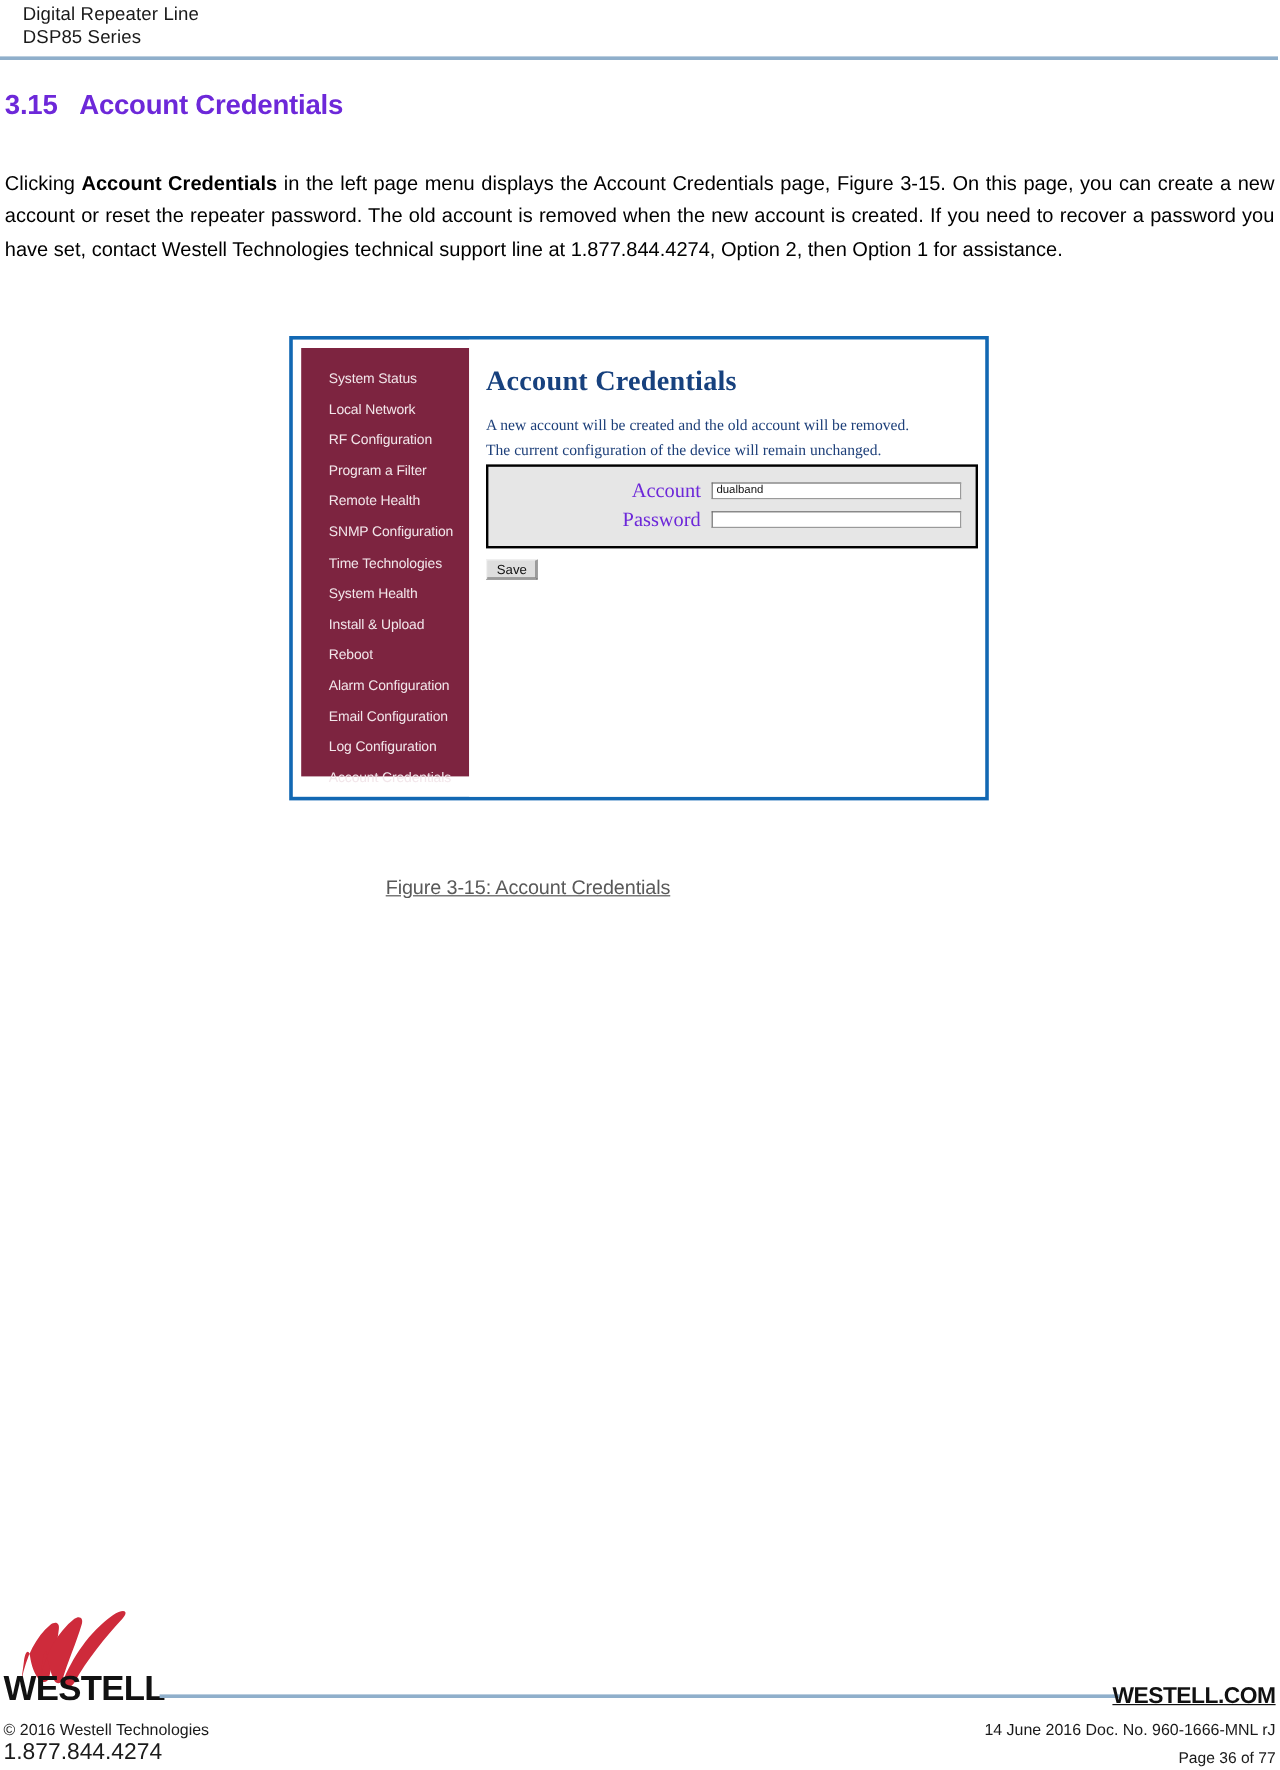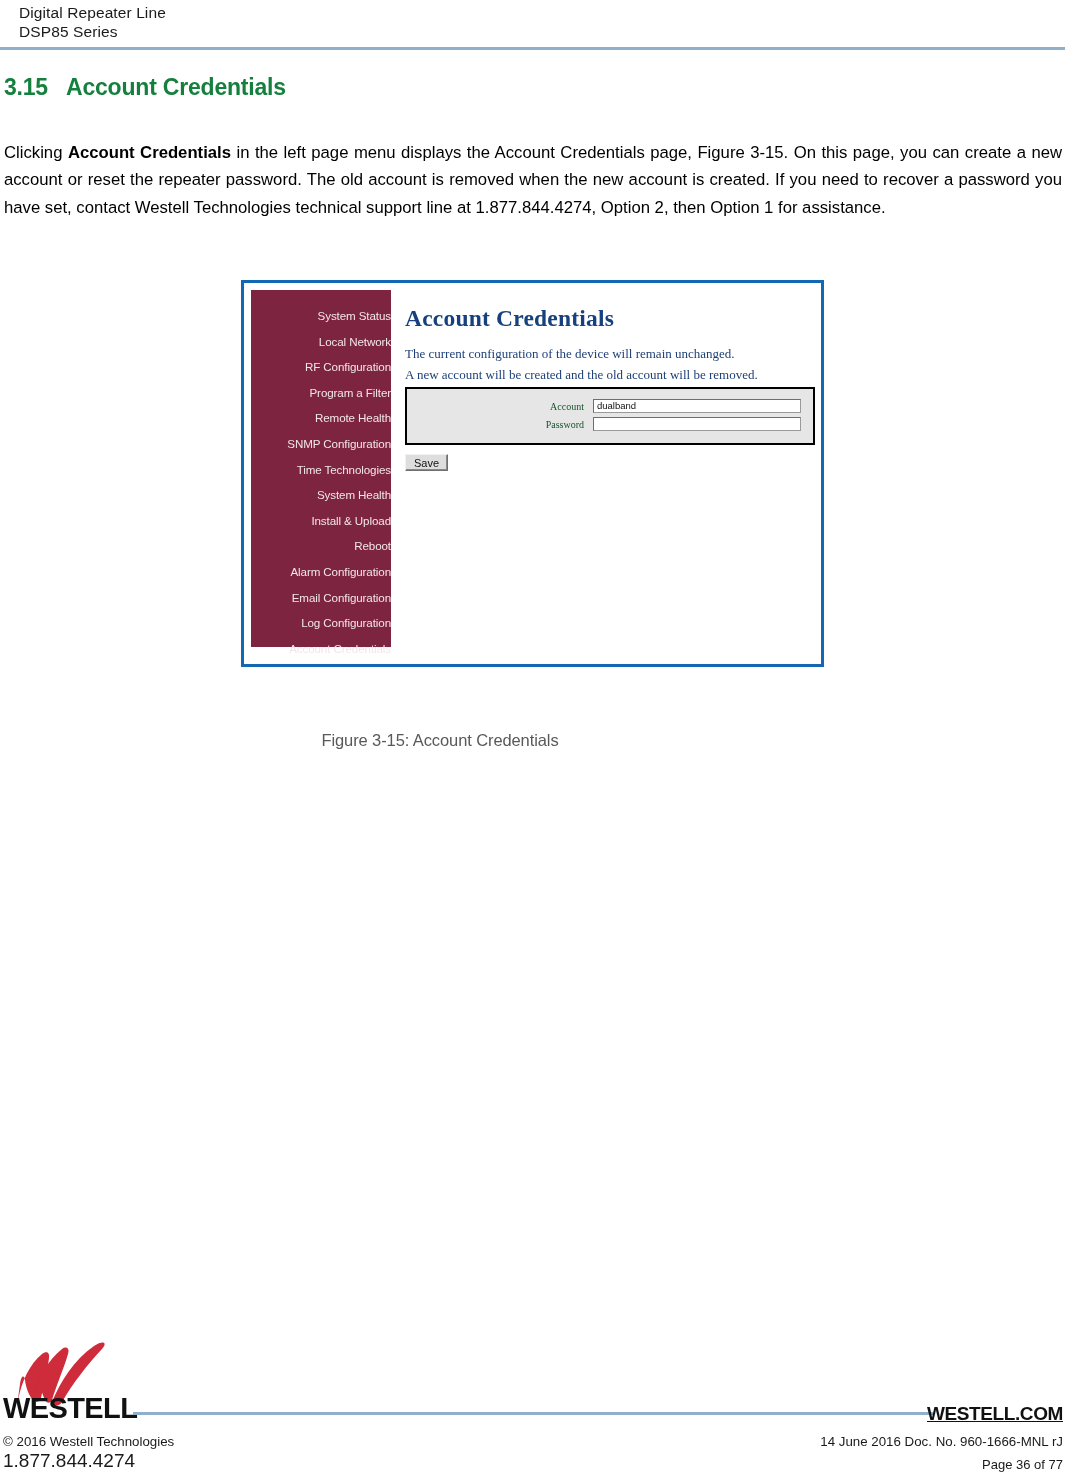--- a/index.html
+++ b/index.html
@@ -38,21 +38,21 @@
     background: #8FAFCB;
   }
 
   
   .section-heading {
     position: absolute;
     top: 74px;
     left: 4px;
     display: flex;
     align-items: baseline;
-    color: #15803d;
+    color: #6d28d9;
     font-weight: bold;
     font-size: 23px;
     letter-spacing: -0.2px;
   }
   .section-number { width: 62px; }
   .section-title { }
 
   
   .body-paragraph {
     position: absolute;
@@ -87,21 +87,20 @@
   .ui-sidebar {
     box-sizing: border-box;
     width: 140px;
     background: #7D2440;
     flex: 0 0 140px;
     padding-top: 13px;
     padding-left: 23px;
     margin-top: 7px;
     margin-left: 7px;
     margin-bottom: 17px;
-    text-align: right;
   }
   .ui-menu-item {
     color: #F2E6EA;
     font-size: 11.6px;
     line-height: 25.6px;
     white-space: nowrap;
     letter-spacing: -0.1px;
   }
   .ui-main {
     flex: 1 1 auto;
@@ -131,22 +130,22 @@
     padding: 10px 0 12px 0;
   }
   .ui-field-row {
     display: flex;
     align-items: center;
     margin-bottom: 4px;
   }
   .ui-field-row:last-child { margin-bottom: 0; }
   .ui-field-label {
     font-family: "Liberation Serif", serif;
-    font-size: 10px;
-    color: #14532d;
+    font-size: 17px;
+    color: #6d28d9;
     width: 186px;
     text-align: right;
     padding-right: 9px;
     box-sizing: border-box;
     white-space: nowrap;
   }
   .ui-field-input {
     box-sizing: border-box;
     width: 208px;
     height: 14px;
@@ -186,20 +185,21 @@
   
   .figure-caption {
     position: absolute;
     top: 731px;
     left: 0;
     width: 880px;
     text-align: center;
     font-size: 16.5px;
     color: #595959;
     letter-spacing: -0.1px;
+    text-decoration: underline;
   }
 
   
   .page-footer {
     position: absolute;
     left: 0;
     bottom: 0;
     width: 1067px;
     height: 135px;
   }
@@ -299,22 +299,22 @@
       <div class="ui-menu-item">Install &amp; Upload</div>
       <div class="ui-menu-item">Reboot</div>
       <div class="ui-menu-item">Alarm Configuration</div>
       <div class="ui-menu-item">Email Configuration</div>
       <div class="ui-menu-item">Log Configuration</div>
       <div class="ui-menu-item">Account Credentials</div>
     </div>
 
     <div class="ui-main">
       <h1 class="ui-title">Account Credentials</h1>
+      <div class="ui-desc">A new account will be created and the old account will be removed.</div>
       <div class="ui-desc">The current configuration of the device will remain unchanged.</div>
-      <div class="ui-desc">A new account will be created and the old account will be removed.</div>
 
       <div class="ui-fieldset">
         <div class="ui-field-row">
           <div class="ui-field-label">Account</div>
           <div class="ui-field-input">dualband</div>
         </div>
         <div class="ui-field-row">
           <div class="ui-field-label">Password</div>
           <div class="ui-field-input"></div>
         </div>

